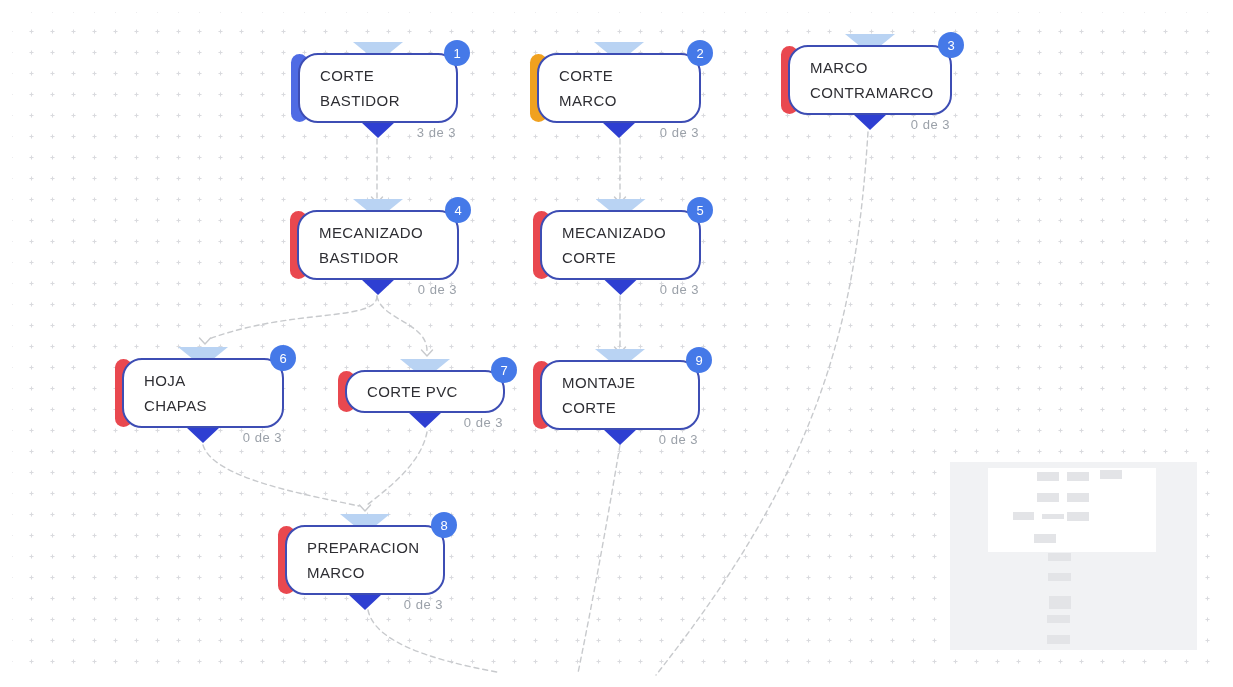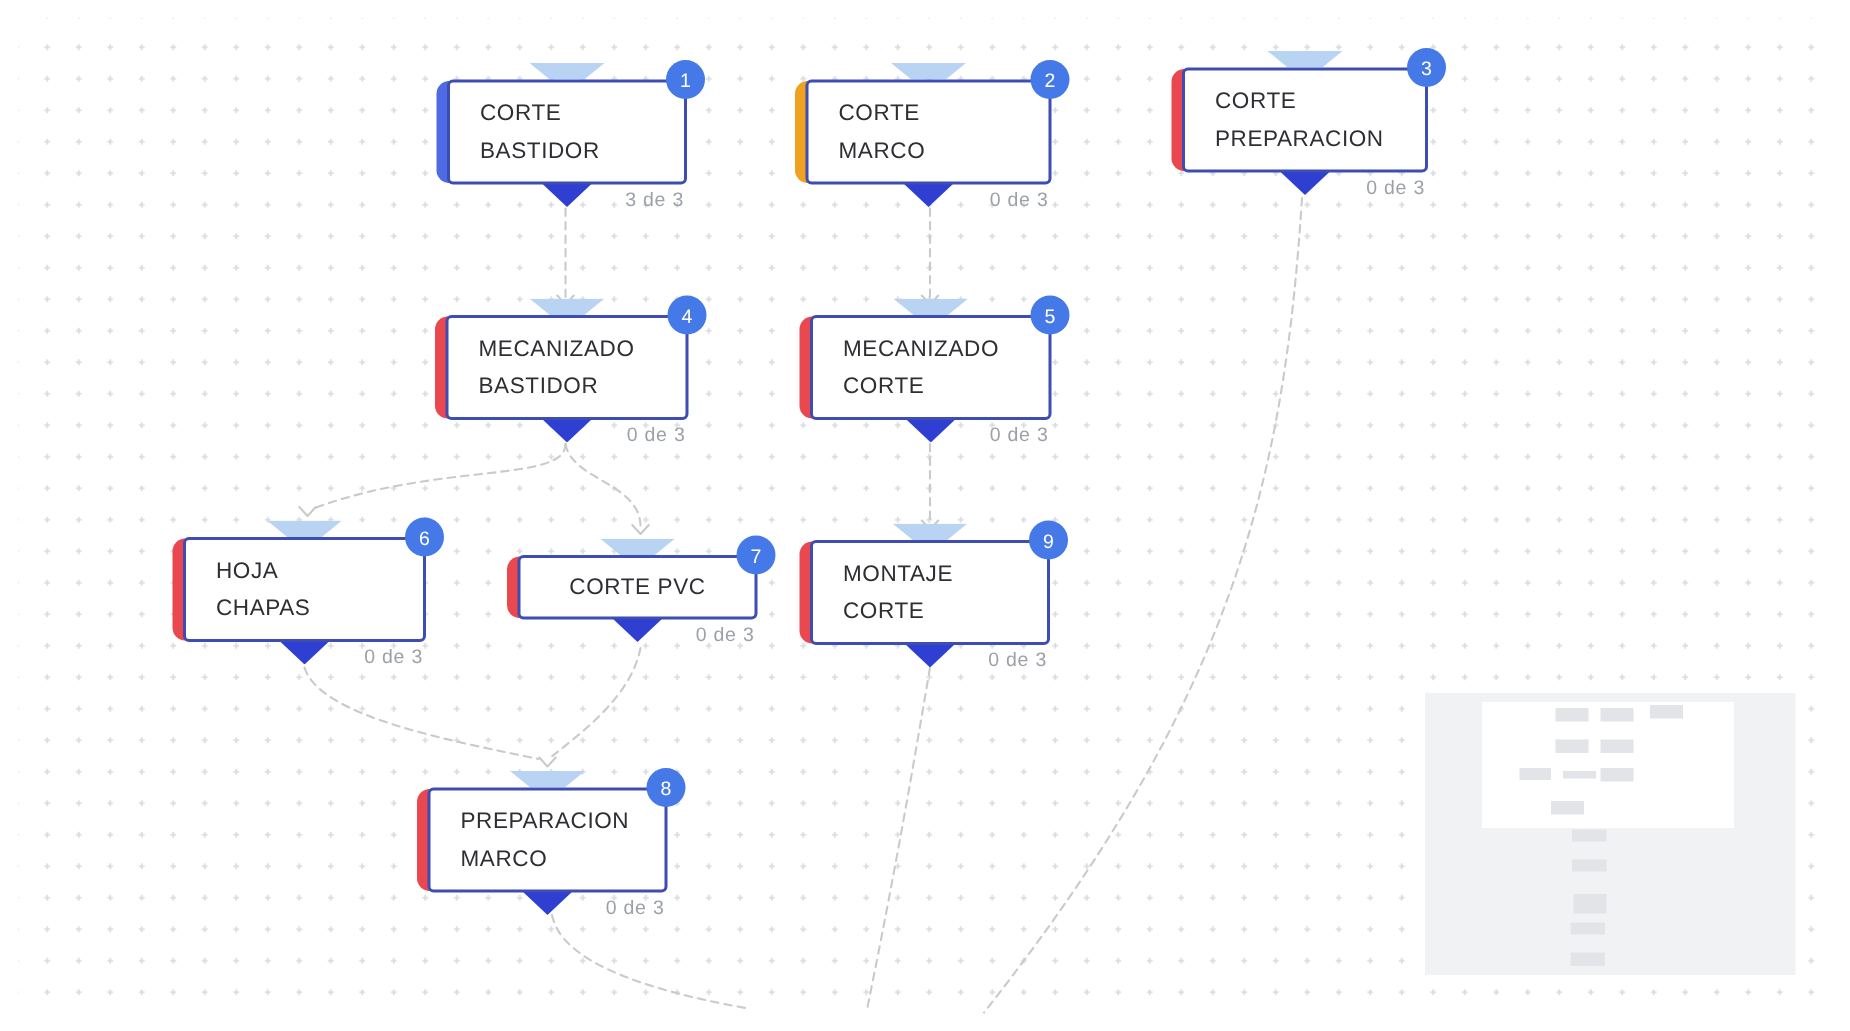--- a/index.html
+++ b/index.html
@@ -5,28 +5,28 @@
   html,body{margin:0;padding:0;background:#ffffff;}
   .canvas{
     position:relative;width:1233px;height:687px;overflow:hidden;background:#fff;
     font-family:"Liberation Sans",sans-serif;
   }
   .layer{position:absolute;left:0;top:0;}
   
   .node{position:absolute;}
   .node-box{
     position:relative;z-index:1;width:100%;height:100%;box-sizing:border-box;
-    background:#fff;border:2px solid #3d4db4;border-radius:4px;
+    background:#fff;border:2px solid #3d4db4;border-radius:20px;
     display:flex;flex-direction:column;justify-content:center;
   }
   .node-label{
     font-size:15px;line-height:25px;letter-spacing:.4px;color:#2e2e33;
     padding:0 34px 0 20px;
   }
-  .node-label.center{text-align:center;padding:0 20px;}
+  .node-label.center{padding:0 20px;}
   .accent{
     position:absolute;z-index:0;left:-7px;top:1px;height:calc(100% - 2px);
     width:17px;border-radius:9px;
   }
   .badge{
     position:absolute;z-index:2;top:-13px;right:-12px;width:26px;height:26px;
     border-radius:50%;background:#4579e8;color:#fff;font-size:13px;
     display:flex;align-items:center;justify-content:center;
   }
   .handle-top{
@@ -97,21 +97,21 @@
       <div class="node-label">CORTE MARCO</div>
     </div>
     <div class="badge">2</div>
     <div class="counter">0 de 3</div>
   </div>
       <div class="node" style="left: 788px; top: 45px; width: 164px; height: 70px;">
     <div class="handle-top"></div>
     <div class="handle-bottom"></div>
     <span class="accent" style="background: rgb(233, 72, 79);"></span>
     <div class="node-box">
-      <div class="node-label">CORTE PREPARACION</div>
+      <div class="node-label">MARCO CONTRAMARCO</div>
     </div>
     <div class="badge">3</div>
     <div class="counter">0 de 3</div>
   </div>
       <div class="node" style="left: 297px; top: 210px; width: 162px; height: 70px;">
     <div class="handle-top"></div>
     <div class="handle-bottom"></div>
     <span class="accent" style="background: rgb(233, 72, 79);"></span>
     <div class="node-box">
       <div class="node-label">MECANIZADO BASTIDOR</div>

